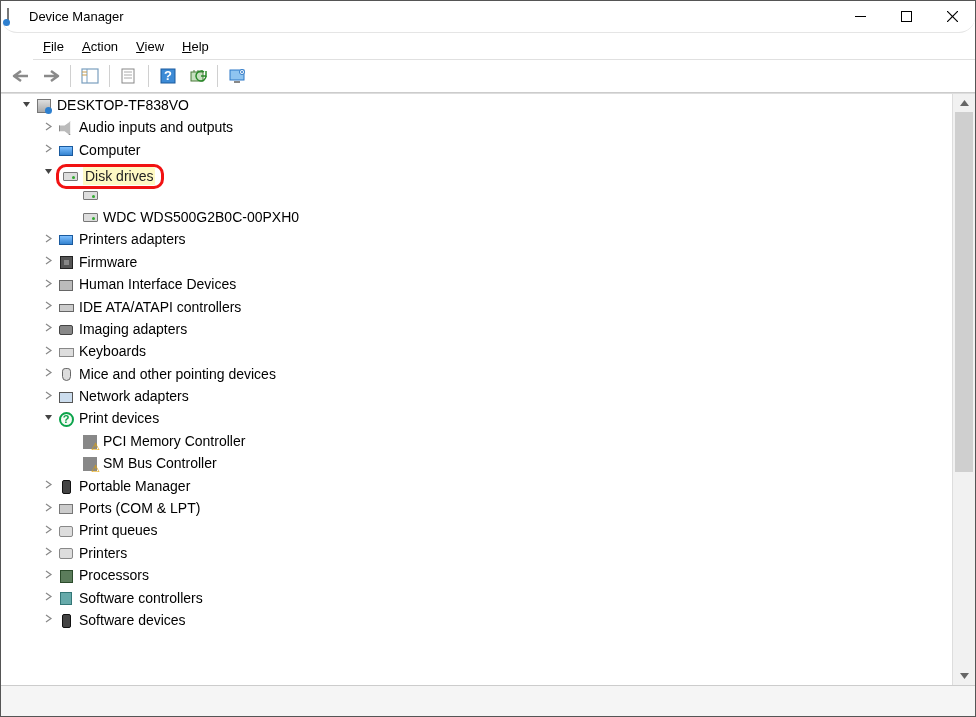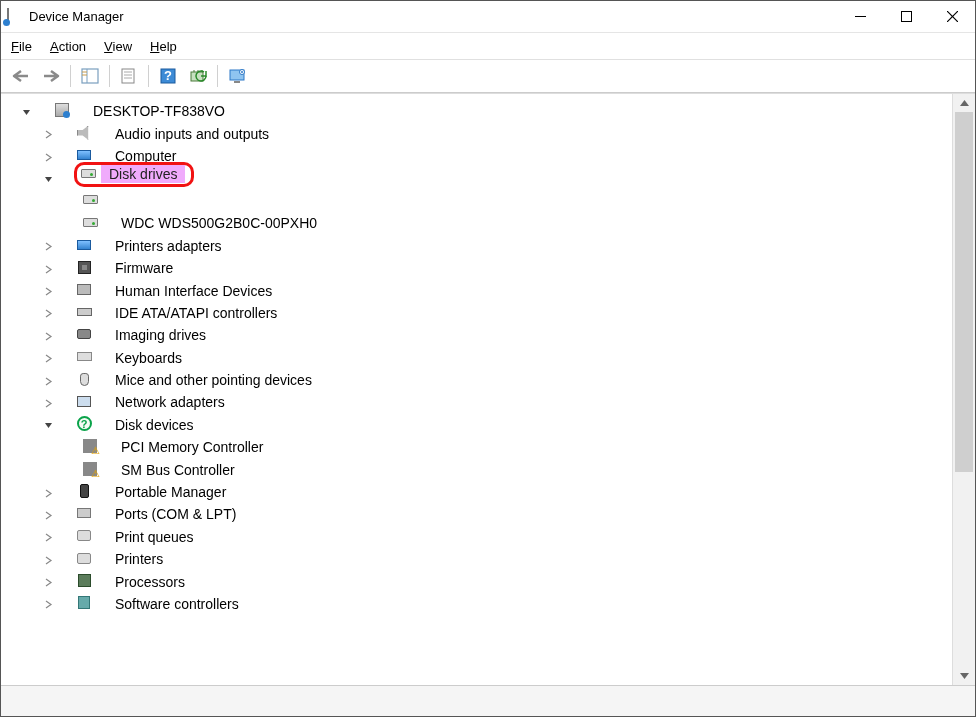--- a/index.html
+++ b/index.html
@@ -1,51 +1,51 @@
 <!DOCTYPE html>
 <html><head>
 <meta charset="utf-8">
 <style>
 * { margin: 0; padding: 0; box-sizing: border-box; font-family: "Segoe UI", Tahoma, sans-serif; font-size: 13px; }
 body { background: #fff; width: 976px; height: 717px; overflow: hidden; border: 1px solid #555; }
 
 
-.title-bar { height: 32px; display: flex; align-items: center; padding-left: 6px; border-bottom: 1px solid #e5e5e5; }
+.title-bar { height: 32px; display: flex; align-items: center; padding-left: 6px; border-bottom: 1px solid #e5e5e5; border-radius: 16px; }
 .title-bar .app-icon { width: 16px; height: 16px; margin-right: 6px; }
 .title-bar .title { flex: 1; font-size: 13px; }
 .window-controls { display: flex; height: 100%; }
 .window-controls .ctrl { width: 46px; display: flex; align-items: center; justify-content: center; }
 .window-controls .ctrl svg { width: 11px; height: 11px; }
 
 
-.menu-bar { height: 27px; display: flex; align-items: center; padding-left: 10px; gap: 18px; border-bottom: 1px solid #e0e0e0; }
+.menu-bar { height: 27px; display: flex; align-items: center; padding-left: 10px; gap: 18px; border-bottom: 1px solid #e0e0e0; margin-left: 32px; }
 .menu-item { font-size: 13px; }
 .menu-item .u { text-decoration: underline; }
 
 
 .toolbar { height: 33px; display: flex; align-items: center; padding-left: 6px; border-bottom: 1px solid #ccc; gap: 2px; }
 .tb-btn { width: 28px; height: 26px; border: 1px solid transparent; display: flex; align-items: center; justify-content: center; }
 .tb-sep { width: 1px; height: 22px; background: #d0d0d0; margin: 0 3px; }
 
 
 .content { display: flex; height: calc(100% - 32px - 27px - 33px - 31px); border-top: 1px solid #ddd; position: relative; }
 .tree-wrap { flex: 1; overflow: hidden; padding-top: 3px; }
 .tree { padding-left: 6px; }
-.node-row { display: flex; align-items: flex-end; height: 22.4px; white-space: nowrap; gap: 18px; }
+.node-row { display: flex; align-items: flex-start; height: 22.4px; white-space: nowrap; }
 .expander { width: 14px; height: 14px; display: flex; align-items: center; justify-content: center; margin-right: 2px; color: #666; }
 .expander svg { width: 9px; height: 9px; }
 .tree-icon { width: 18px; height: 18px; margin-right: 4px; display: flex; align-items: center; justify-content: center; }
 .label { font-size: 14px; }
 .indent-1 { padding-left: 12px; }
 .indent-2 { padding-left: 34px; }
 .indent-3 { padding-left: 74px; }
 
 .highlighted { border: 3px solid #f11212; border-radius: 10px; padding: 0 6px 1px 2px; display: inline-flex; align-items: center; height: 25px; margin-left: -1px;}
 .highlighted .label { color: #222; }
-.selected-bg { background: #f0abfc; padding: 1px 8px; }
+.selected-bg { background: #fef9c3; padding: 1px 2px; }
 
 
 .vscroll { width: 23px; border-left: 1px solid #ddd; background: #f1f1f1; display: flex; flex-direction: column; }
 .vscroll .arrow { height: 18px; display:flex; align-items:center; justify-content:center; color:#555;}
 .vscroll .track { flex: 1; position: relative; }
 .vscroll .thumb { position: absolute; left: 2px; right: 2px; top: 0; height: 360px; background: #cfcfcf; border-radius: 0; }
 
 
 .status-bar { height: 31px; border-top: 1px solid #ccc; background: #f5f5f5; }
 .ico-speaker { width:14px;height:14px;background:#bbb;border:1px solid #888;clip-path:polygon(0 30%,40% 30%,80% 0,80% 100%,40% 70%,0 70%);}
@@ -276,21 +276,21 @@
 
       <div class="node-row indent-2">
         <span class="expander">
             <svg viewBox="0 0 9 9">
               <path d="M2 1 L7 4.5 L2 8" fill="none" stroke="#888" stroke-width="1.2"></path>
             </svg>
           </span>
         <span class="tree-icon">
             <span class="ico-camera"></span>
           </span>
-        <span class="label">Imaging drives</span>
+        <span class="label">Imaging adapters</span>
       </div>
 
       <div class="node-row indent-2">
         <span class="expander">
             <svg viewBox="0 0 9 9">
               <path d="M2 1 L7 4.5 L2 8" fill="none" stroke="#888" stroke-width="1.2"></path>
             </svg>
           </span>
         <span class="tree-icon">
             <span class="ico-keyboard"></span>
@@ -325,21 +325,21 @@
 
       <div class="node-row indent-2">
         <span class="expander">
             <svg viewBox="0 0 9 9">
               <path d="M1 2 L8 2 L4.5 7 Z" fill="#444"></path>
             </svg>
           </span>
         <span class="tree-icon">
             <span class="ico-question">?</span>
           </span>
-        <span class="label">Disk devices</span>
+        <span class="label">Print devices</span>
       </div>
       <div class="node-row indent-3">
         <span class="tree-icon">
             <span class="ico-warning"></span>
           </span>
         <span class="label">PCI Memory Controller</span>
       </div>
       <div class="node-row indent-3">
         <span class="tree-icon">
             <span class="ico-warning"></span>
@@ -412,20 +412,31 @@
             <svg viewBox="0 0 9 9">
               <path d="M2 1 L7 4.5 L2 8" fill="none" stroke="#888" stroke-width="1.2"></path>
             </svg>
           </span>
         <span class="tree-icon">
             <span class="ico-sw"></span>
           </span>
         <span class="label">Software controllers</span>
       </div>
 
+      <div class="node-row indent-2">
+        <span class="expander">
+            <svg viewBox="0 0 9 9">
+              <path d="M2 1 L7 4.5 L2 8" fill="none" stroke="#888" stroke-width="1.2"></path>
+            </svg>
+          </span>
+        <span class="tree-icon">
+            <span class="ico-phone"></span>
+          </span>
+        <span class="label">Software devices</span>
+      </div>
 
 
     </div>
   </div>
 
   <div class="vscroll">
     <div class="arrow">
         <svg width="9" height="6" viewBox="0 0 9 6">
           <path d="M0 6 L4.5 0 L9 6 Z" fill="#666"></path>
         </svg>

